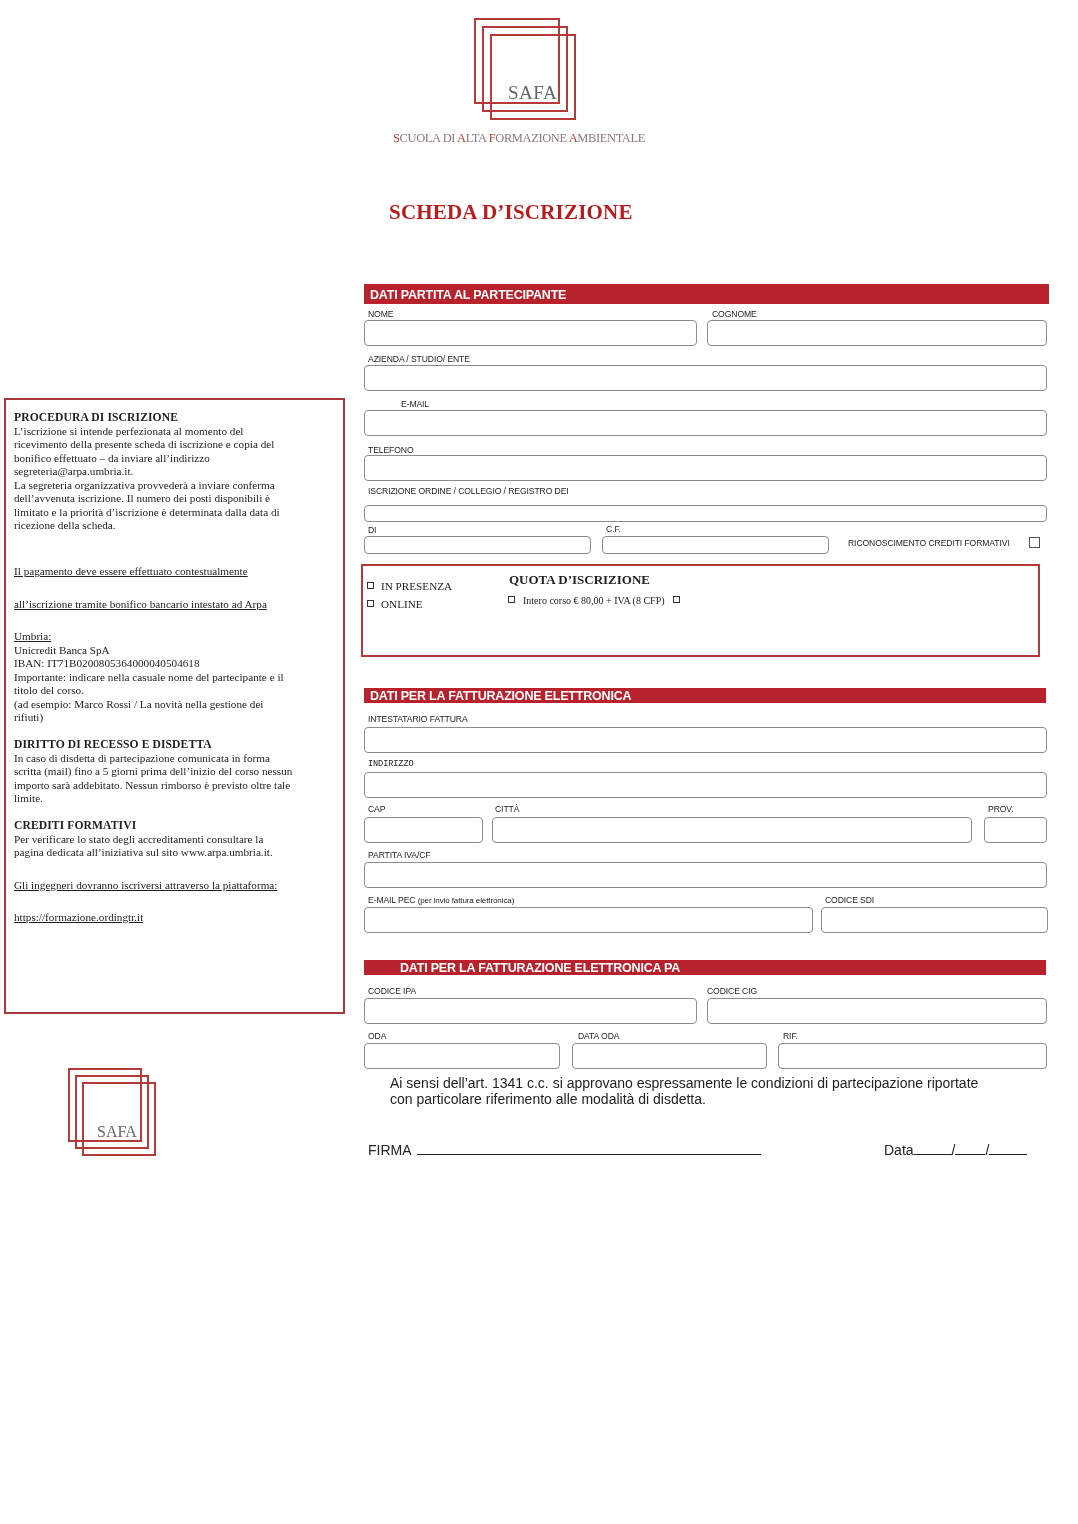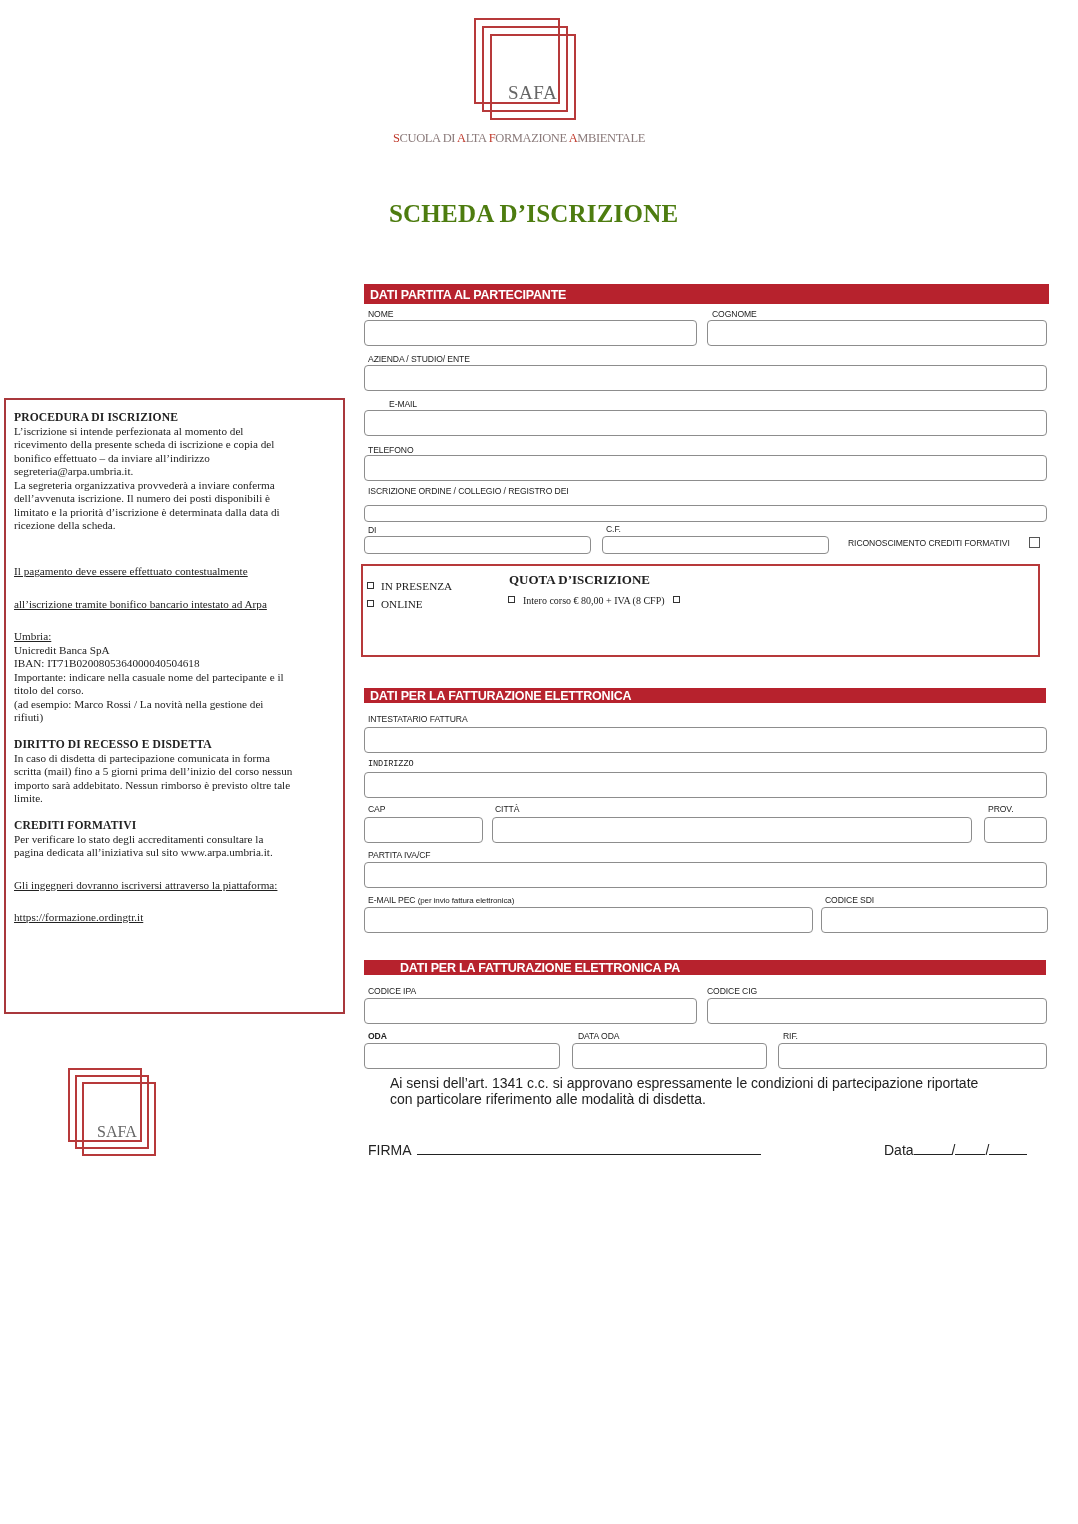--- a/index.html
+++ b/index.html
@@ -9,21 +9,21 @@
   
   .logo-top { position: absolute; left: 474px; top: 18px; width: 106px; height: 108px; }
   .sq { position: absolute; border: 2px solid #b7393a; }
   .logo-top .s1 { left: 0; top: 0; width: 86px; height: 86px; }
   .logo-top .s2 { left: 8px; top: 8px; width: 86px; height: 86px; }
   .logo-top .s3 { left: 16px; top: 16px; width: 86px; height: 86px; }
   .logo-top .safa { position: absolute; left: 34px; top: 64px; font-family: "Liberation Serif", serif; font-size: 19px; color: #666; letter-spacing: 0.5px; }
   .tagline { position: absolute; left: 393px; top: 131px; width: 258px; font-family: "Liberation Serif", serif; font-size: 12.5px; color: #8a7a7a; letter-spacing: -0.4px; white-space: nowrap; }
   .tagline .cap { color: #c0392b; }
 
-  .doc-title { position: absolute; left: 389px; top: 200px; font-family: "Liberation Serif", serif; font-weight: bold; font-size: 25px; color: #4d7c0f; letter-spacing: 0.2px; }
+  .doc-title { position: absolute; left: 389px; top: 200px; font-family: "Liberation Serif", serif; font-weight: bold; font-size: 21px; color: #b91c1c; letter-spacing: 0.2px; }
 
   
   .info-panel { position: absolute; left: 4px; top: 398px; width: 341px; height: 616px; border: 2px solid #a9383c; padding: 11px 8px 0 8px; font-family: "Liberation Serif", serif; font-size: 11.2px; line-height: 13.5px; color: #222; }
   .info-panel h3 { font-size: 11.6px; font-weight: bold; letter-spacing: 0.1px; }
   .info-panel p { margin: 0; }
   .info-panel .u { text-decoration: underline; margin-top: 19px; }
   .info-panel .gap { height: 13.5px; }
 
   
   .logo-bot { position: absolute; left: 68px; top: 1068px; width: 90px; height: 92px; }
@@ -119,21 +119,21 @@
 <div class="section-bar" style="top:284px; width:685px;">DATI PARTITA AL PARTECIPANTE</div>
 
 <span class="lbl" style="left:368px; top:309px;">NOME</span>
 <div class="fld" style="left:364px; top:320px; width:333px;"></div>
 <span class="lbl" style="left:712px; top:309px;">COGNOME</span>
 <div class="fld" style="left:707px; top:320px; width:340px;"></div>
 
 <span class="lbl" style="left:368px; top:354px;">AZIENDA / STUDIO/ ENTE</span>
 <div class="fld" style="left:364px; top:365px; width:683px;"></div>
 
-<span class="lbl" style="left:356px; top:399px;padding-left:33px;">E-MAIL</span>
+<span class="lbl" style="left:368px; top:399px;padding-left:33px;">E-MAIL</span>
 <div class="fld" style="left:364px; top:410px; width:683px;"></div>
 
 <span class="lbl" style="left:368px; top:445px;">TELEFONO</span>
 <div class="fld" style="left:364px; top:455px; width:683px;"></div>
 
 <span class="lbl" style="left:368px; top:486px;">ISCRIZIONE ORDINE / COLLEGIO / REGISTRO DEI</span>
 <div class="fld small" style="left:364px; top:505px; width:683px; height:17px;"></div>
 
 <span class="lbl" style="left:368px; top:525px;">DI</span>
 <div class="fld small" style="left:364px; top:536px; width:227px;"></div>
@@ -172,21 +172,21 @@
 <span class="lbl" style="left:825px; top:895px;">CODICE SDI</span>
 <div class="fld" style="left:821px; top:907px; width:227px;"></div>
 
 <div class="section-bar" style="top:960px; width:682px; height:15px; line-height:16px;padding-left:36px;">DATI PER LA FATTURAZIONE ELETTRONICA PA</div>
 
 <span class="lbl" style="left:368px; top:986px;">CODICE IPA</span>
 <div class="fld" style="left:364px; top:998px; width:333px;"></div>
 <span class="lbl" style="left:707px; top:986px;">CODICE CIG</span>
 <div class="fld" style="left:707px; top:998px; width:340px;"></div>
 
-<span class="lbl" style="left:368px; top:1031px;font-weight:bold;">ODA</span>
+<span class="lbl" style="left:368px; top:1031px;">ODA</span>
 <div class="fld" style="left:364px; top:1043px; width:196px;"></div>
 <span class="lbl" style="left:578px; top:1031px;">DATA ODA</span>
 <div class="fld" style="left:572px; top:1043px; width:195px;"></div>
 <span class="lbl" style="left:783px; top:1031px;">RIF.</span>
 <div class="fld" style="left:778px; top:1043px; width:269px;"></div>
 
 <div class="legal">
   <div>Ai sensi dell’art. 1341 c.c. si approvano espressamente le condizioni di partecipazione riportate</div>
   <div>con particolare riferimento alle modalità di disdetta.</div>
 </div>

